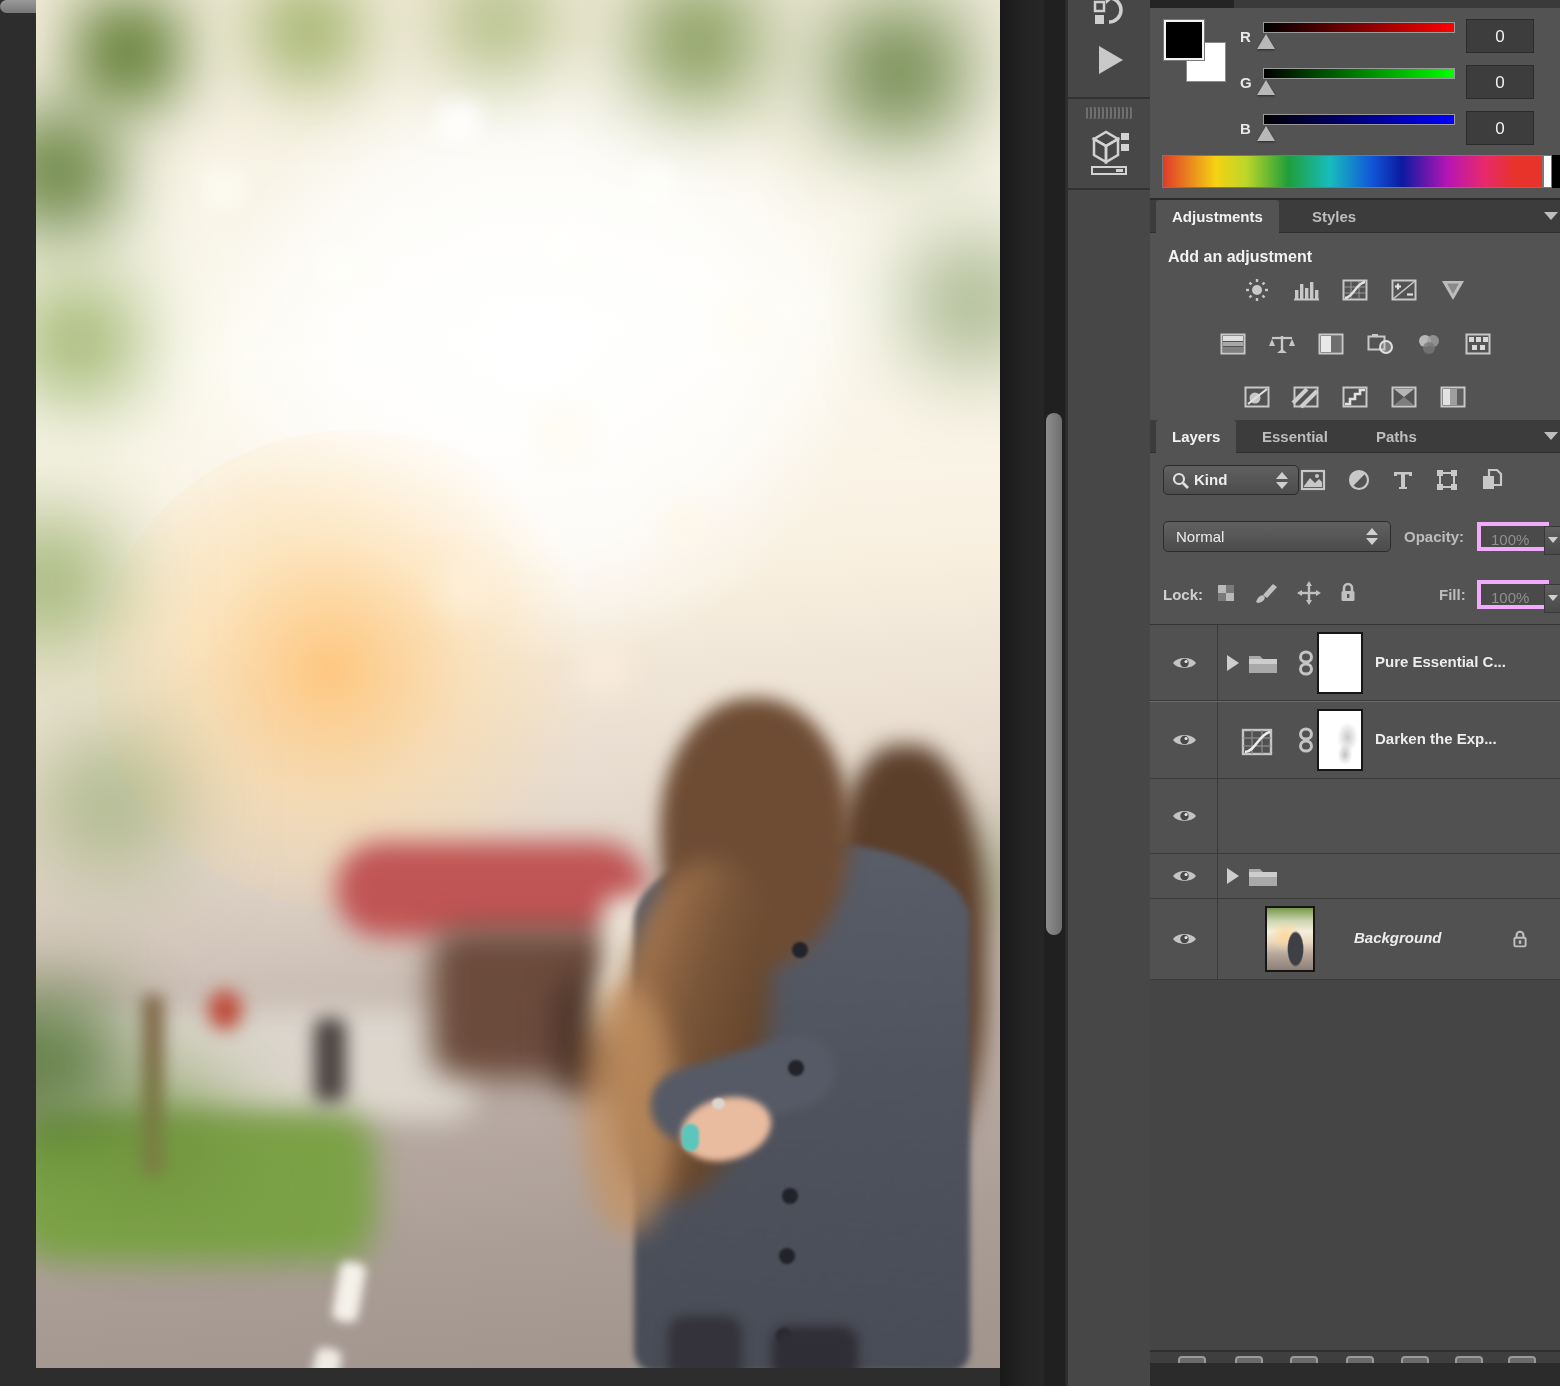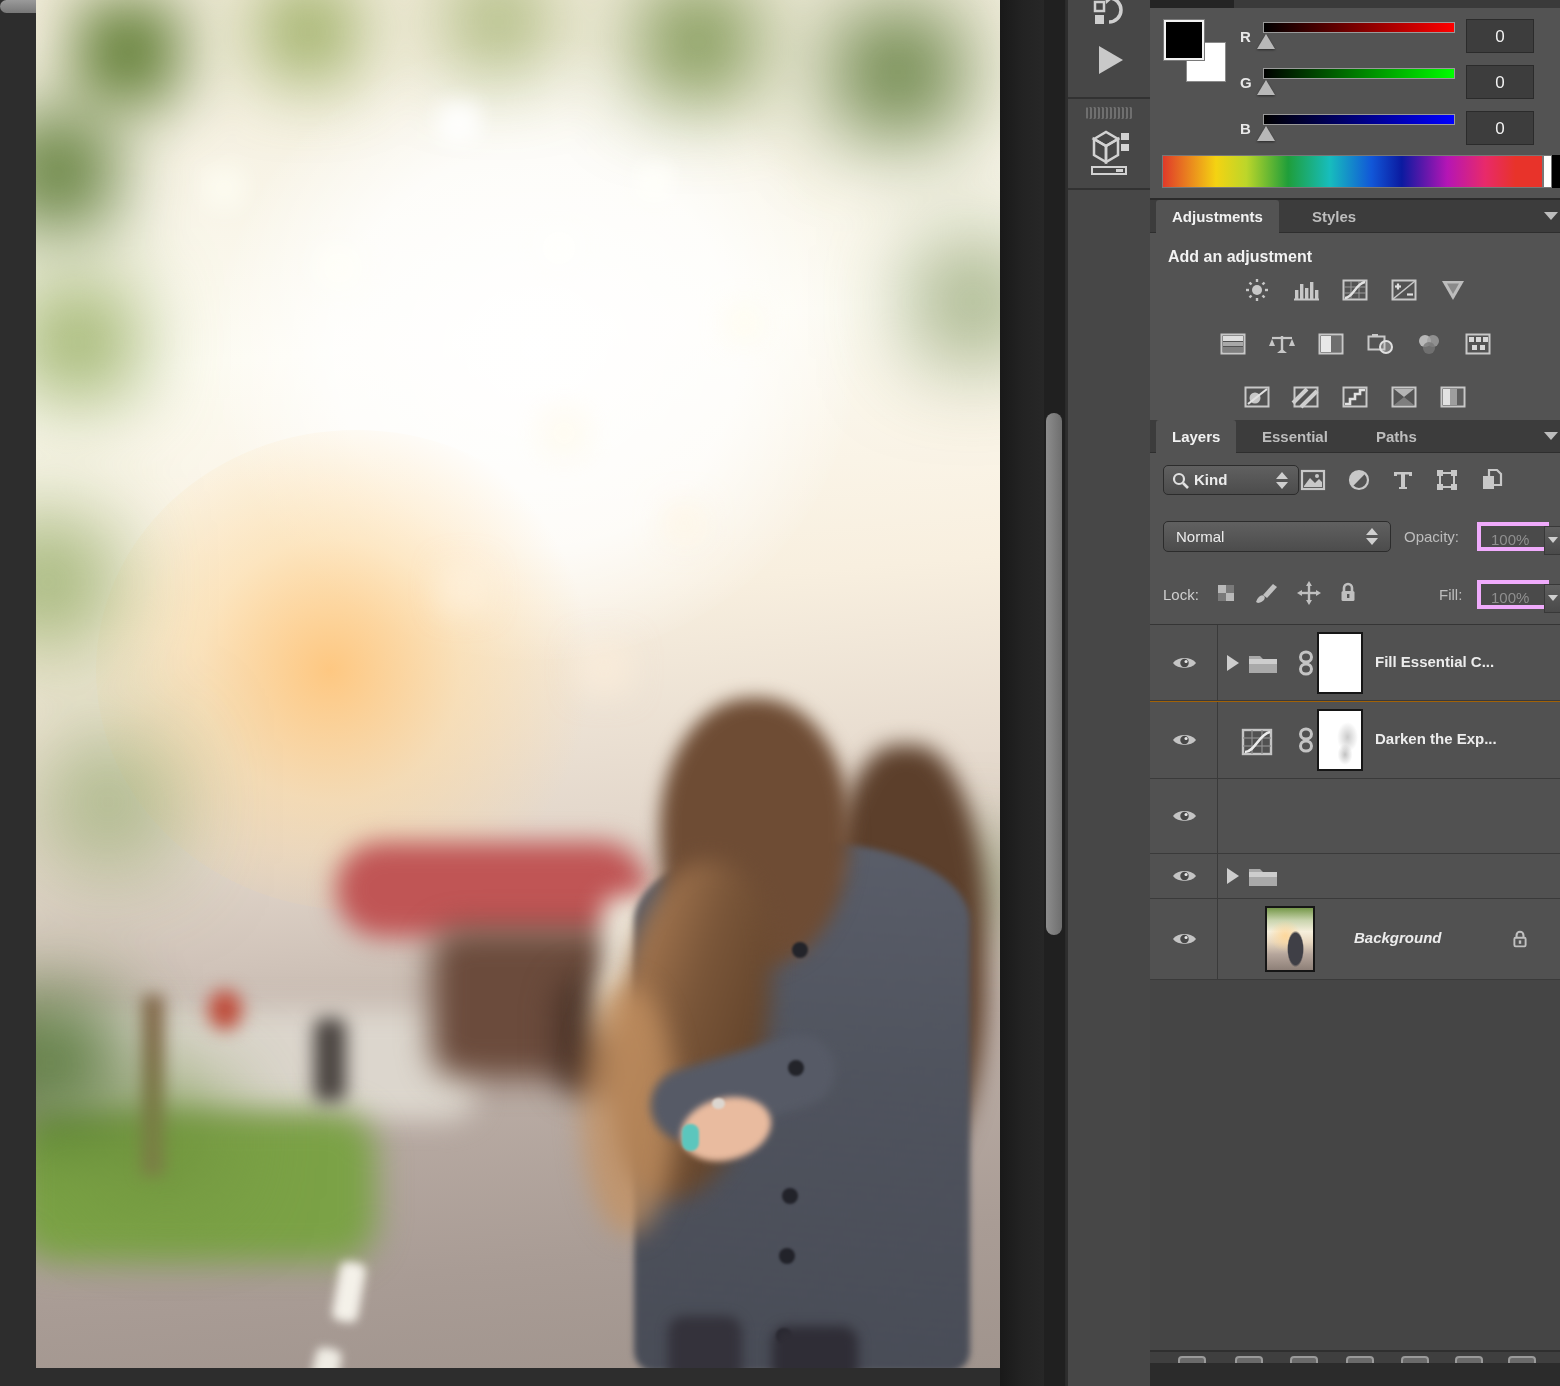--- a/index.html
+++ b/index.html
@@ -145,21 +145,21 @@
   .kind{position:absolute;left:13px;top:12px;width:136px;height:30px;border-radius:5px;border:1px solid #2c2c2c;
     background:linear-gradient(180deg,#606060,#4c4c4c);box-sizing:border-box;}
   .kind .ktxt{position:absolute;left:30px;top:5px;font-size:15px;font-weight:bold;color:#ececec;}
   .updown{position:absolute;width:0;height:0;border-left:6px solid rgba(0,0,0,0);border-right:6px solid rgba(0,0,0,0);}
   .ud-up{border-bottom:7px solid #cfcfcf;}
   .ud-dn{border-top:7px solid #cfcfcf;}
   .ficons{position:absolute;top:12px;left:150px;width:250px;height:30px;display:flex;gap:21px;align-items:center;}
   .blend{position:absolute;left:13px;top:68px;width:228px;height:31px;border-radius:5px;border:1px solid #2c2c2c;
     background:linear-gradient(180deg,#606060,#4c4c4c);box-sizing:border-box;}
   .blend .btxt{position:absolute;left:12px;top:6px;font-size:15px;color:#ececec;}
-  .dimlabel{position:absolute;font-size:15px;font-weight:normal;color:#bdbdbd;}
+  .dimlabel{position:absolute;font-size:15px;font-weight:bold;color:#bdbdbd;}
   .valbox{position:absolute;width:72px;height:29px;background:#4a4a4a;border:4px solid #f0abfc;box-sizing:border-box;
     color:#8f8f8f;font-size:15px;line-height:27px;padding-left:10px;}
   .valbox .varr{position:absolute;right:-16px;top:0;width:15px;height:27px;background:linear-gradient(180deg,#5e5e5e,#4a4a4a);border:1px solid #383838;}
   .valbox .varr:after{content:"";position:absolute;left:3px;top:10px;border-left:5px solid rgba(0,0,0,0);
     border-right:5px solid rgba(0,0,0,0);border-top:6px solid #cfcfcf;}
   .lockrow-ic{display:inline-block;margin-right:14px;vertical-align:middle;}
 
   .lrow{position:absolute;left:0;width:410px;background:#515151;border-bottom:1px solid #3a3a3a;box-sizing:border-box;}
   .eyecell{position:absolute;left:0;top:0;width:68px;height:100%;border-right:1px solid #3a3a3a;box-sizing:border-box;}
   .eyecell svg{position:absolute;left:22px;top:50%;margin-top:-8px;}
@@ -532,21 +532,21 @@
             <path d="M2 5 h11 l3 3 h14 v14 h-28 z" fill="#a9a9a9"></path>
             <rect x="2" y="8" width="28" height="5" fill="#cdcdcd"></rect>
           </svg>
           <svg class="chainpos" width="18" height="26" viewBox="0 0 18 26">
             <g fill="none" stroke="#c4c4c4" stroke-width="3">
               <ellipse cx="9" cy="7" rx="5.5" ry="5"></ellipse>
                 <ellipse cx="9" cy="19" rx="5.5" ry="5"></ellipse>
             </g>
           </svg>
           <span class="maskthumb"></span>
-          <span class="lname">Fill Essential C...</span>
+          <span class="lname">Pure Essential C...</span>
         </div>
       </div>
 
       <div class="lrow" style="top:282px;height:77px;">
         <div class="eyecell">
           <svg width="25" height="16" viewBox="0 0 26 16">
             <path d="M1 8 C6 1.2 20 1.2 25 8 C20 14.8 6 14.8 1 8 Z" fill="#c4c4c4"></path>
             <circle cx="13" cy="8" r="4.4" fill="#474747"></circle>
               <circle cx="14.6" cy="6.4" r="1.6" fill="#e8e8e8"></circle>
           </svg>

